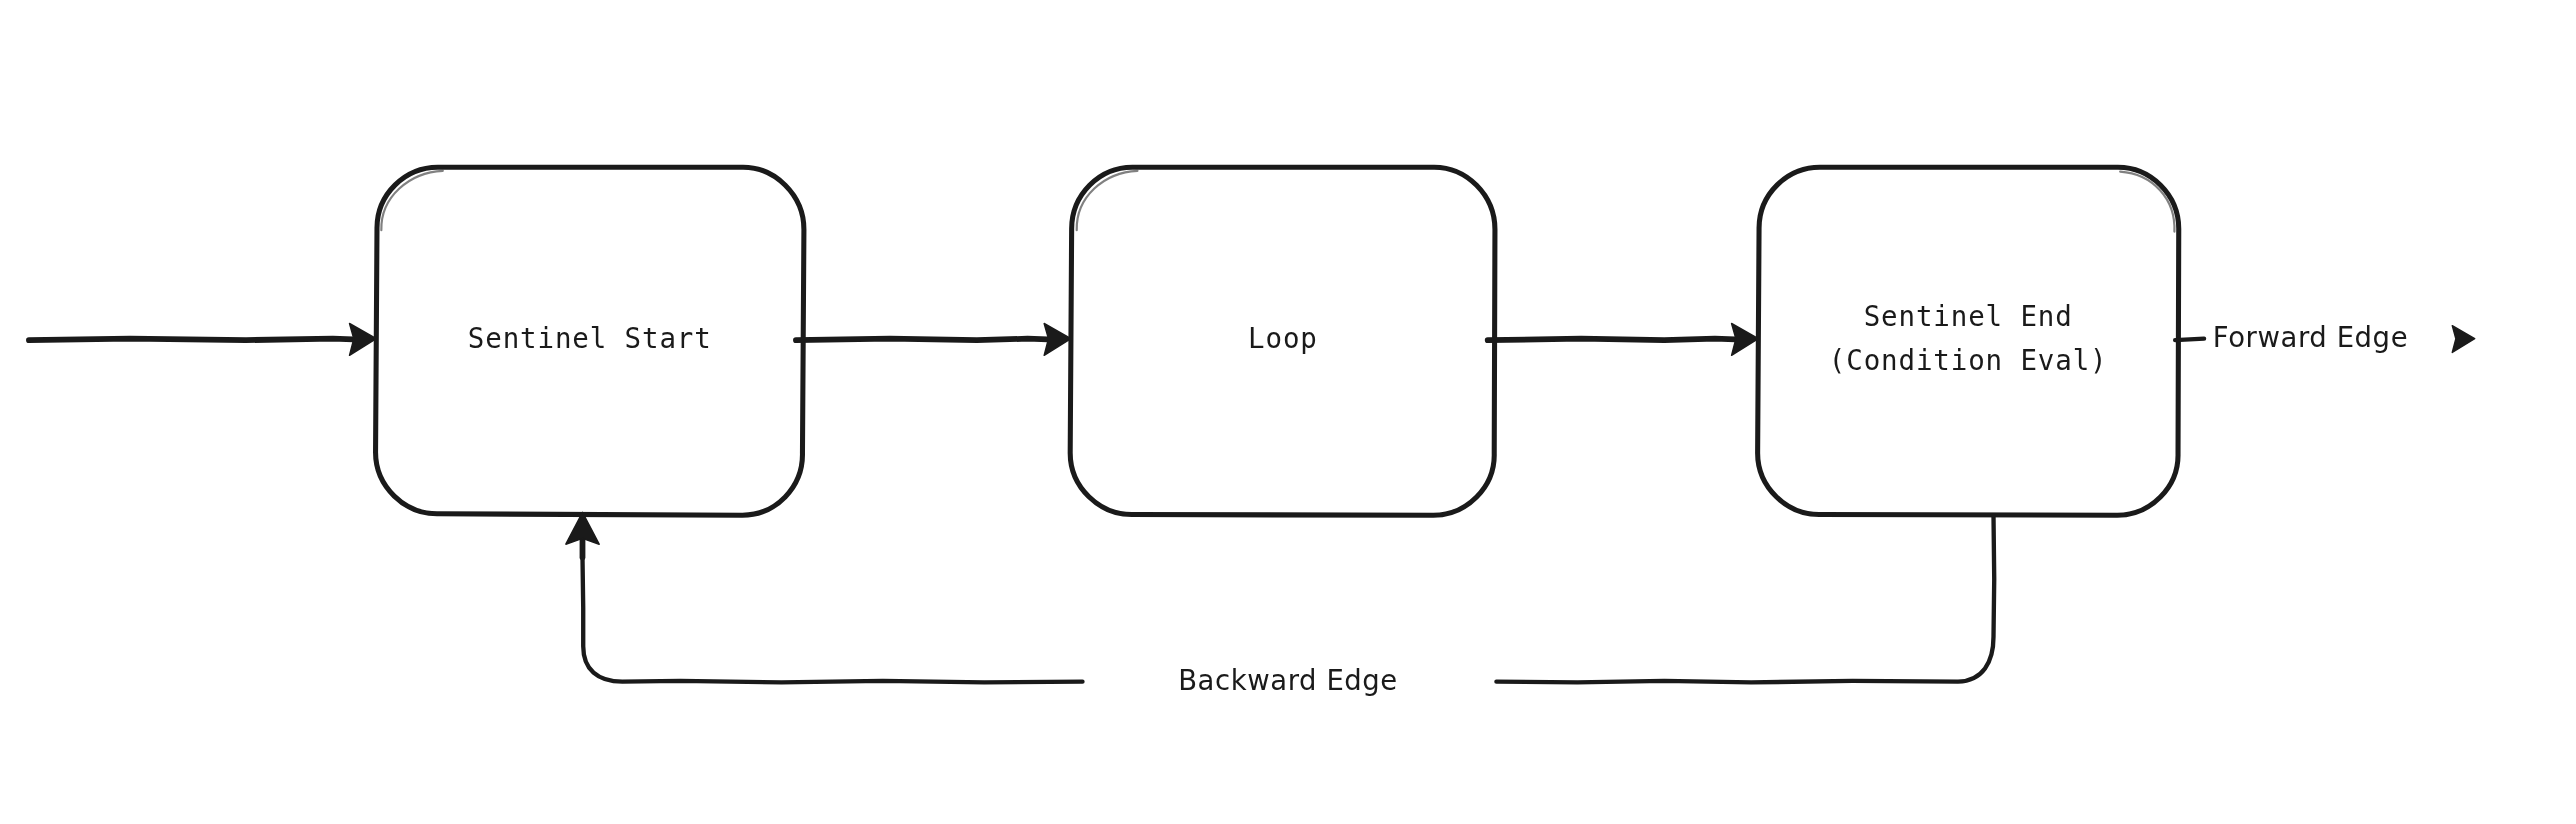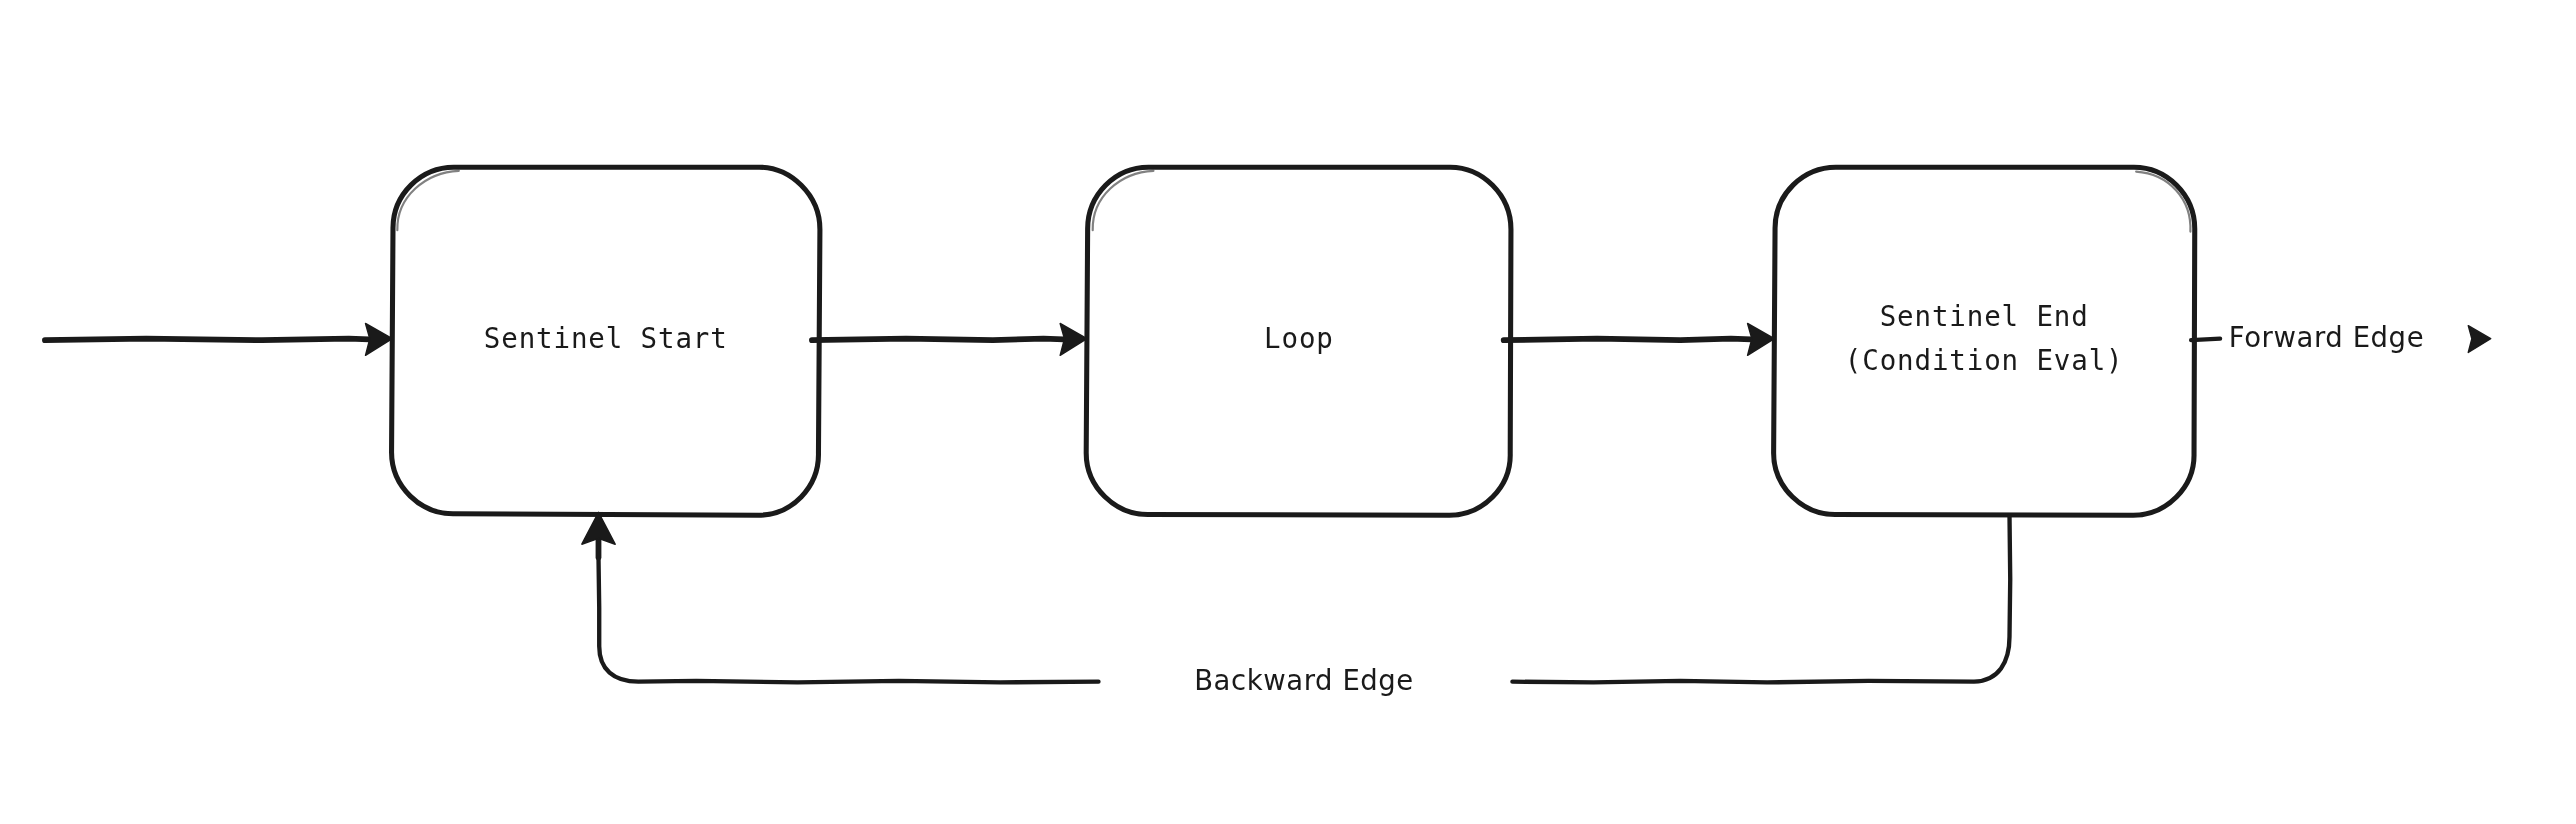--- a/index.html
+++ b/index.html
@@ -12,21 +12,20 @@
     width: 2576px;
     height: 825px;
     overflow: hidden;
     font-family: "DejaVu Sans", sans-serif;
   }
   #diagram-root {
     position: relative;
     width: 2528px;
     height: 825px;
     background: #ffffff;
-    margin-left: 16px;
   }
   #diagram-svg {
     position: absolute;
     top: 0;
     left: 0;
     width: 2576px;
     height: 825px;
     display: block;
   }
   .node-label {

